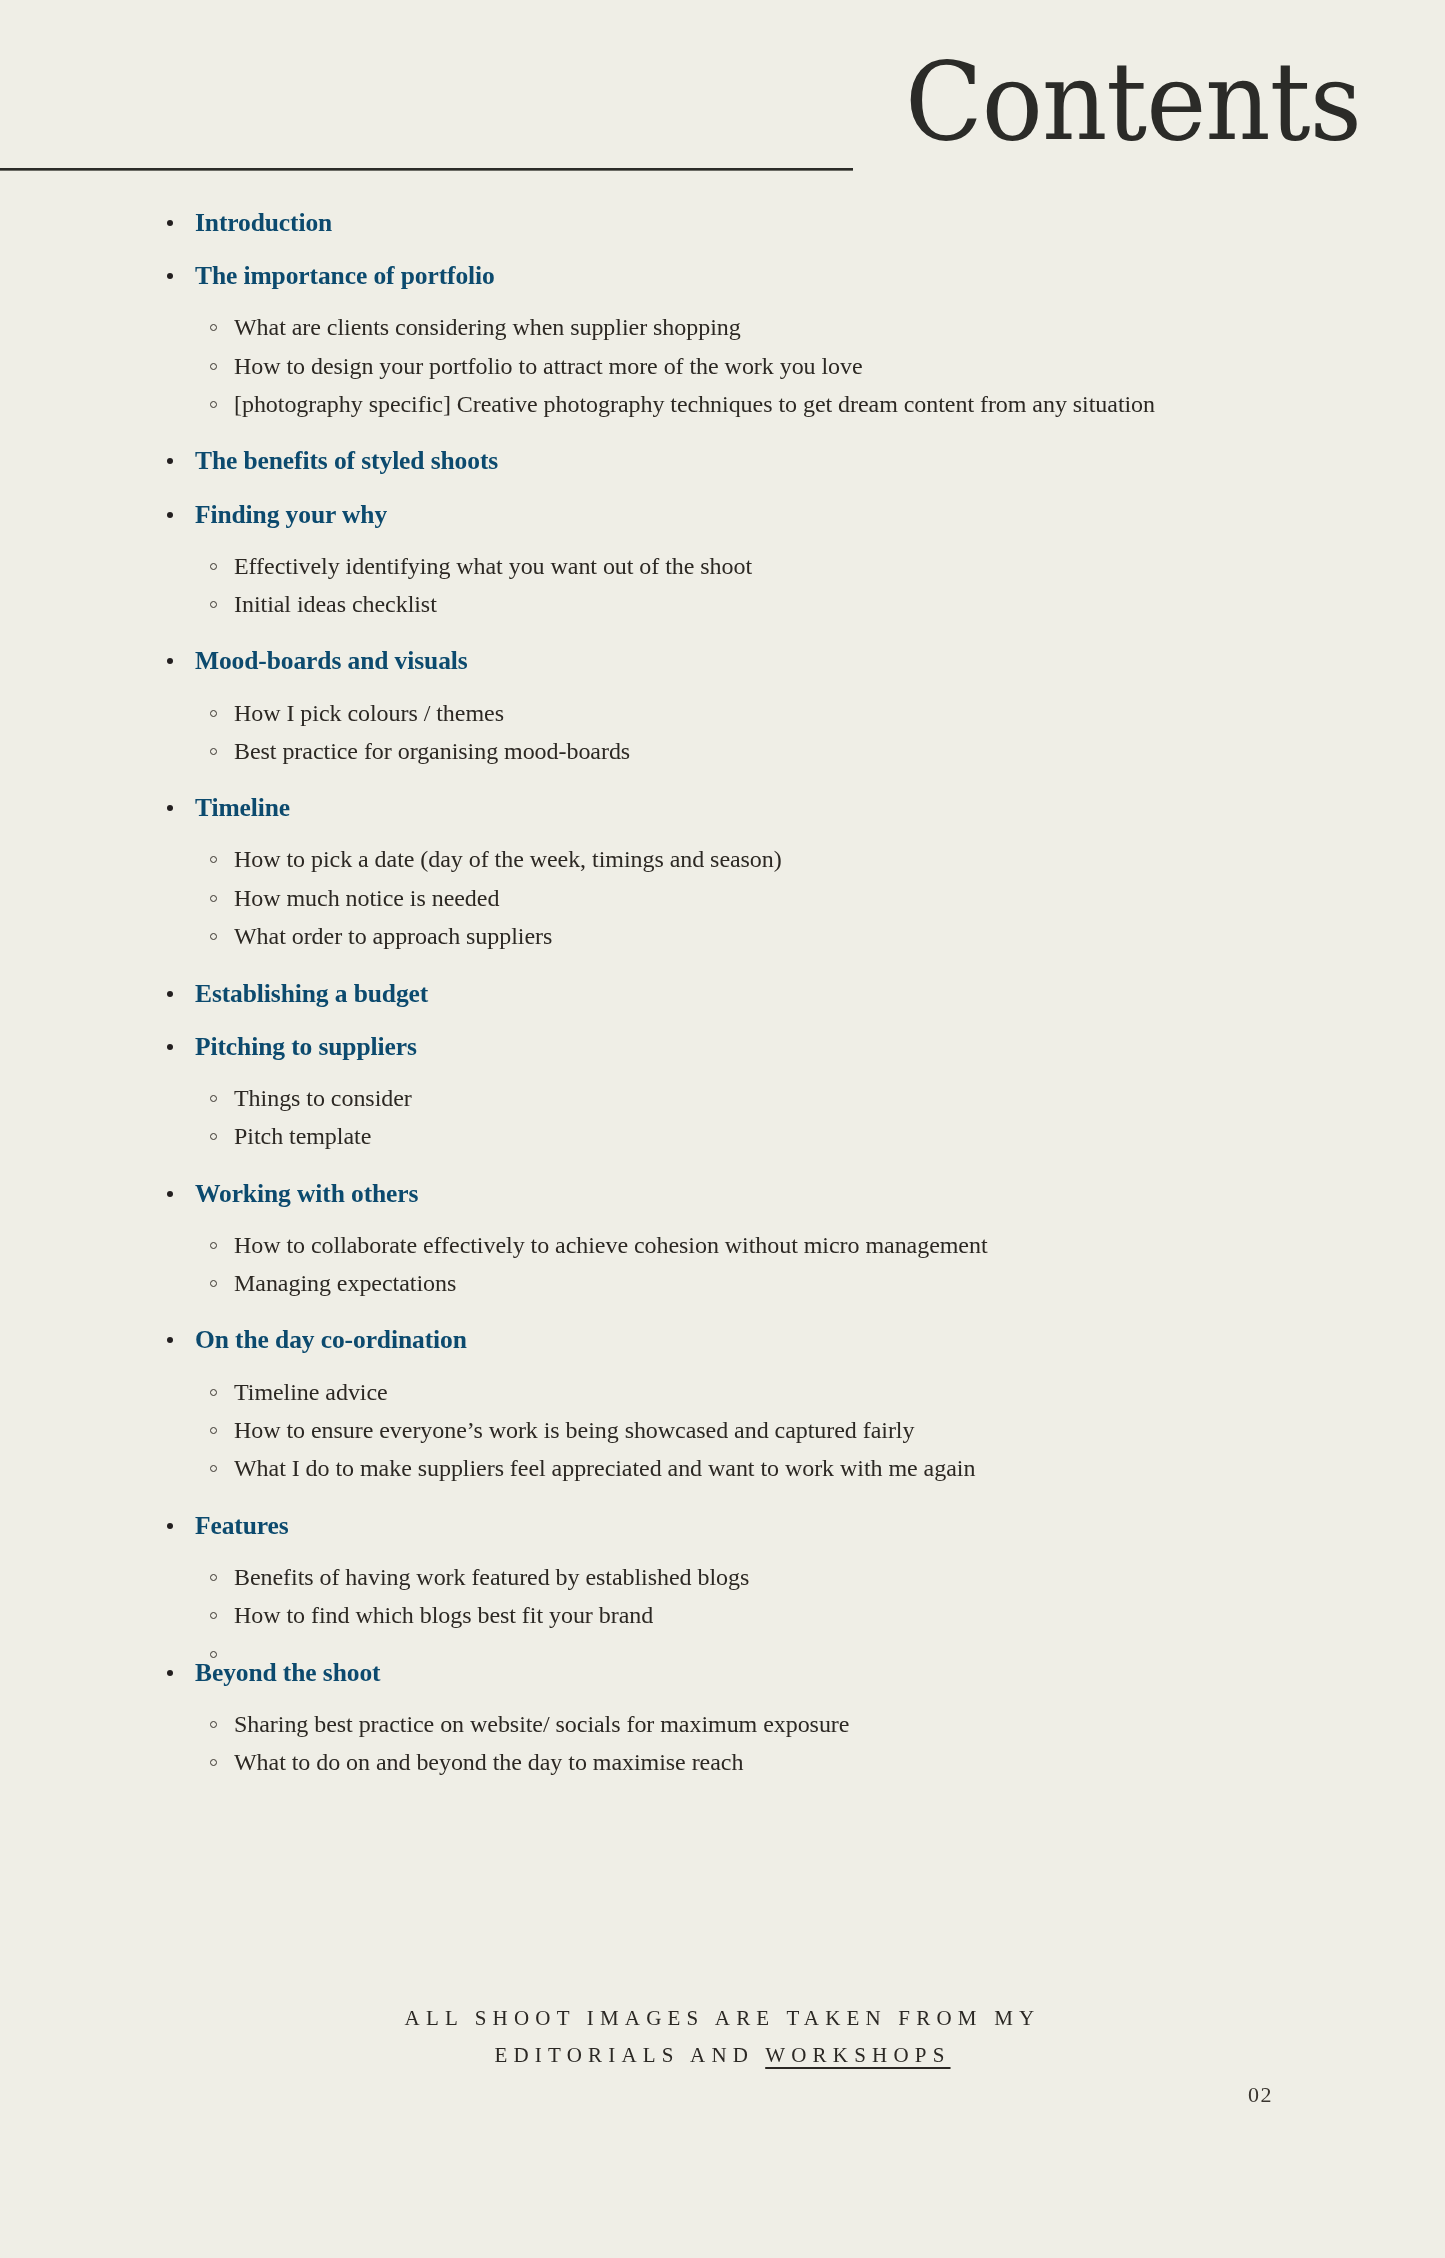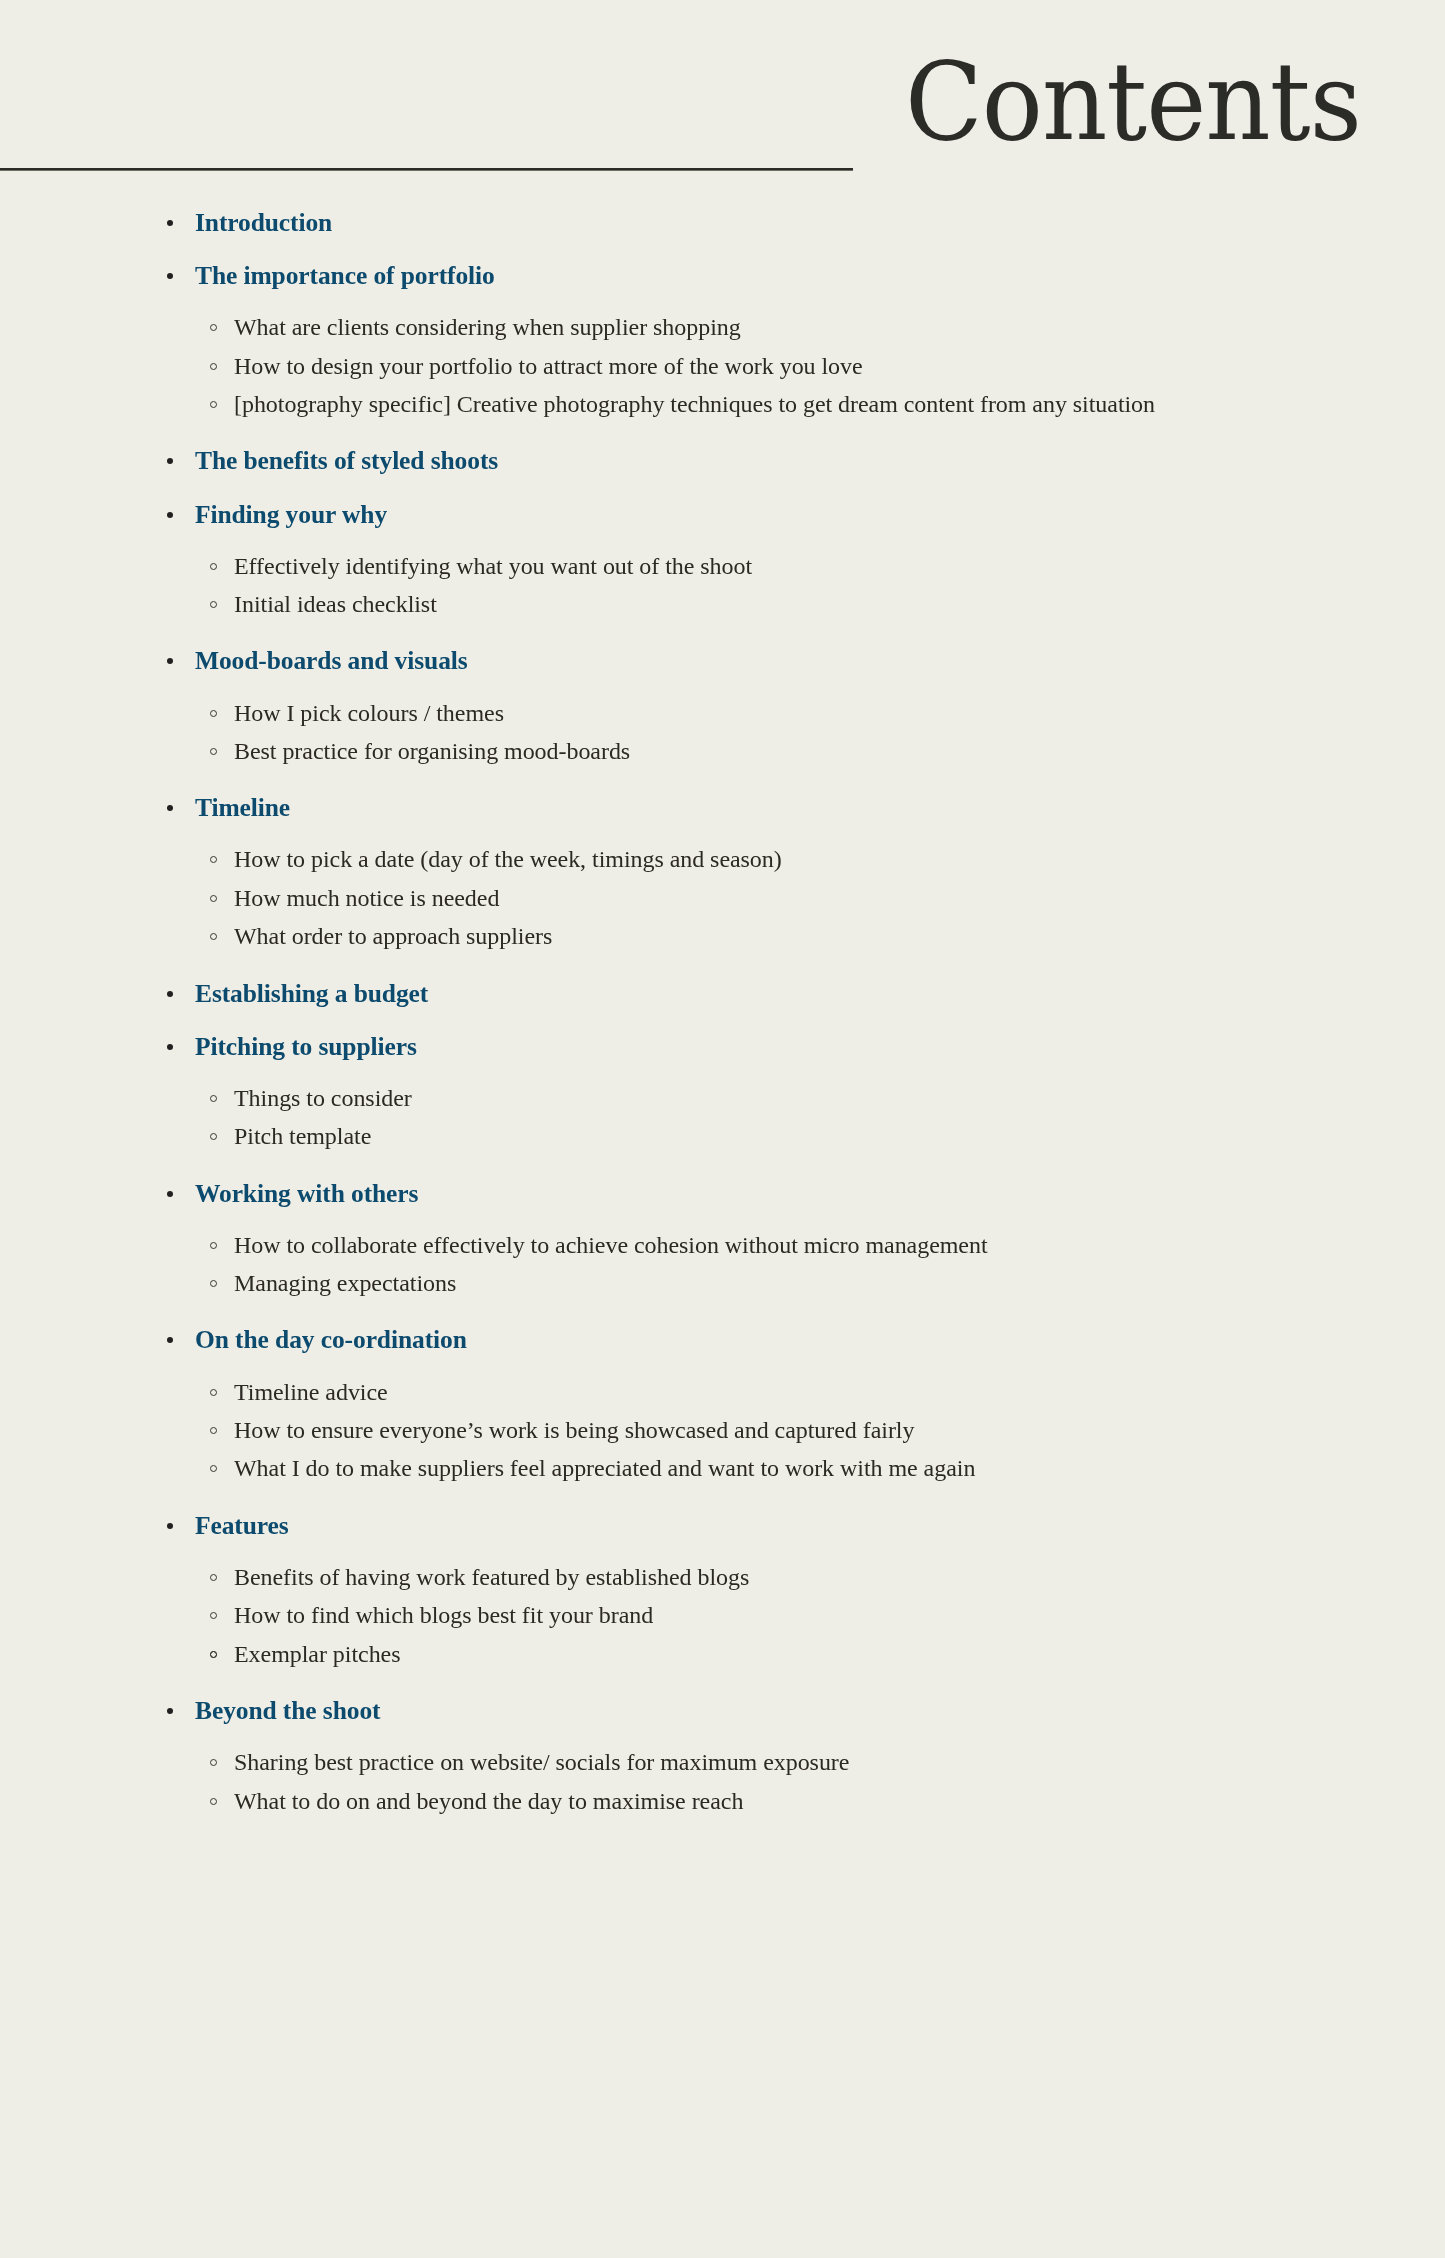--- a/index.html
+++ b/index.html
@@ -232,26 +232,32 @@
           <div class="toc-l2"><span class="bullet-ring"></span><span>How to ensure everyone’s work is being showcased and captured fairly</span></div>
           <div class="toc-l2"><span class="bullet-ring"></span><span>What I do to make suppliers feel appreciated and want to work with me again</span></div>
         </div>
       </div>
       <div class="toc-group">
         <div class="toc-l1"><span class="bullet-dot"></span><span>Features</span></div>
         <div class="toc-sublist">
           <div class="toc-l2"><span class="bullet-ring"></span><span>Benefits of having work featured by established blogs</span></div>
           <div class="toc-l2"><span class="bullet-ring"></span><span>How to find which blogs best fit your brand</span></div>
           <div class="toc-l2"><span class="bullet-ring"></span></div>
-          <div class="toc-l2"><span class="bullet-ring"></span><span>Exemplar pitches</span></div>
         </div>
       </div>
       <div class="toc-group">
         <div class="toc-l1"><span class="bullet-dot"></span><span>Beyond the shoot</span></div>
         <div class="toc-sublist">
           <div class="toc-l2"><span class="bullet-ring"></span><span>Sharing best practice on website/ socials for maximum exposure</span></div>
           <div class="toc-l2"><span class="bullet-ring"></span><span>What to do on and beyond the day to maximise reach</span></div>
         </div>
       </div>
     </div>
 
+  <div class="footer">
+    <div class="footer-note">
+      <span class="footer-line">ALL SHOOT IMAGES ARE TAKEN FROM MY</span>
+      <span class="footer-line"><span>EDITORIALS AND </span><a class="footer-link" href="#">WORKSHOPS</a></span>
+    </div>
+    <div class="page-number">02</div>
+  </div>
 
 </div>
 
 </body></html>

